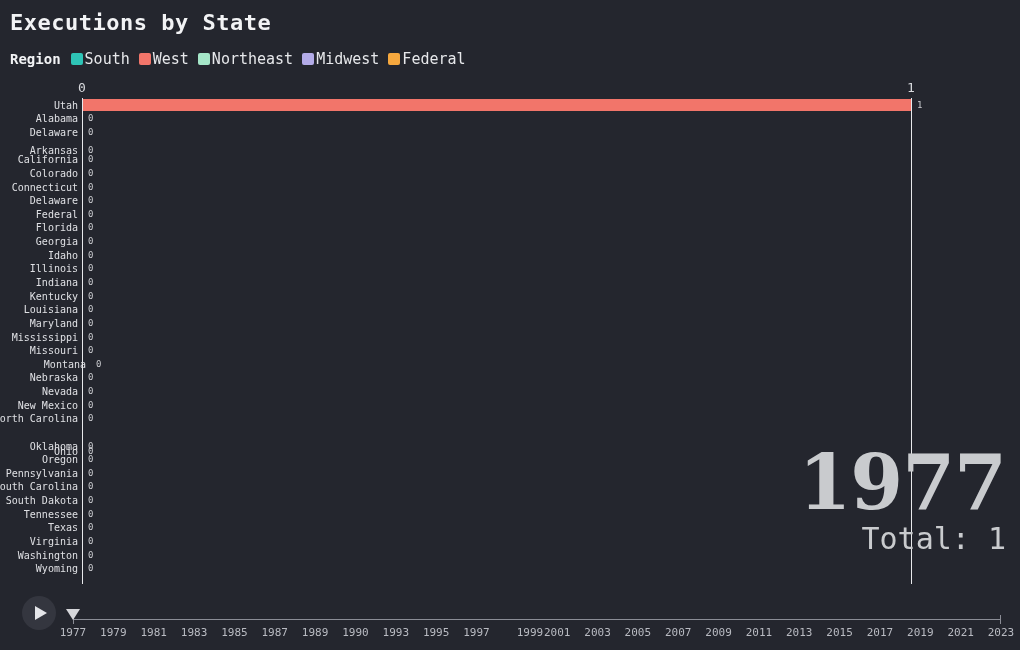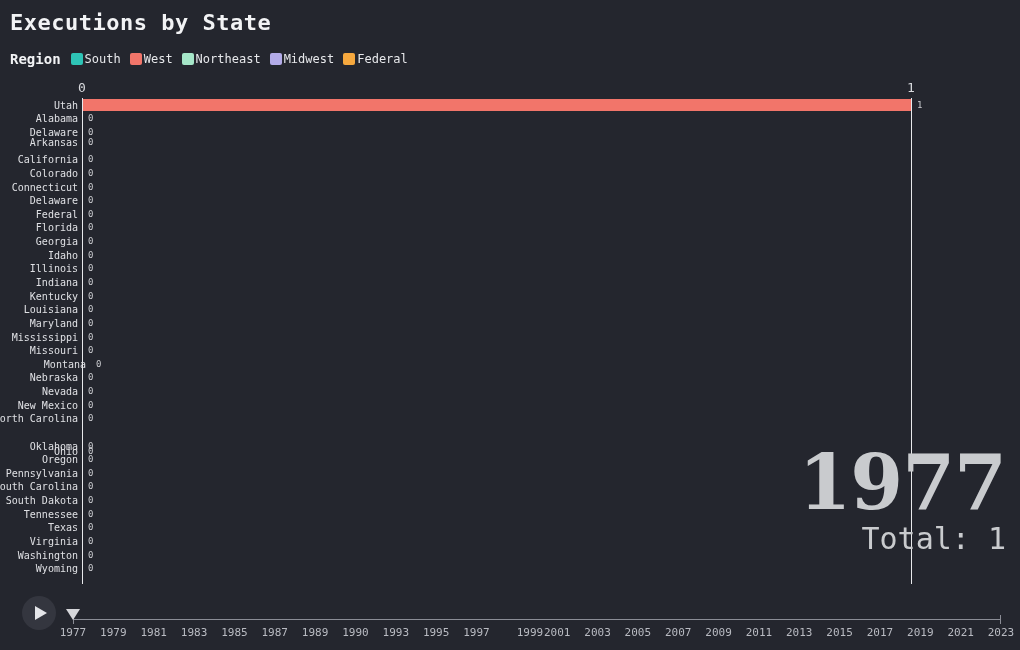--- a/index.html
+++ b/index.html
@@ -54,21 +54,21 @@
   }
   .legend-swatch {
     width: 12px;
     height: 12px;
     border-radius: 2px;
     display: inline-block;
     margin-right: 2px;
   }
   .legend-label {
     font-family: "DejaVu Sans Mono", "Liberation Mono", monospace;
-    font-size: 12px;
+    font-size: 15px;
     color: #e7e8eb;
   }
 
   
   #plot {
     position: absolute;
     left: 0;
     top: 78px;
     width: 1020px;
     height: 512px;
@@ -277,21 +277,21 @@
           <div class="row-value" style="left: 917px;">1</div>
         </div>
         <div class="row" style="top: 13.63px; padding-left: 10px;">
           <div class="row-label">Alabama</div>
           <div class="row-value" style="left: 88px;">0</div>
         </div>
         <div class="row" style="top: 27.26px;">
           <div class="row-label">Delaware</div>
           <div class="row-value" style="left: 88px;">0</div>
         </div>
-        <div class="row" style="top: 37px;">
+        <div class="row" style="top: 45px;">
           <div class="row-label">Arkansas</div>
           <div class="row-value" style="left: 88px;">0</div>
         </div>
         <div class="row" style="top: 54.52px;">
           <div class="row-label">California</div>
           <div class="row-value" style="left: 88px;">0</div>
         </div>
         <div class="row" style="top: 68.15px;">
           <div class="row-label">Colorado</div>
           <div class="row-value" style="left: 88px;">0</div>

